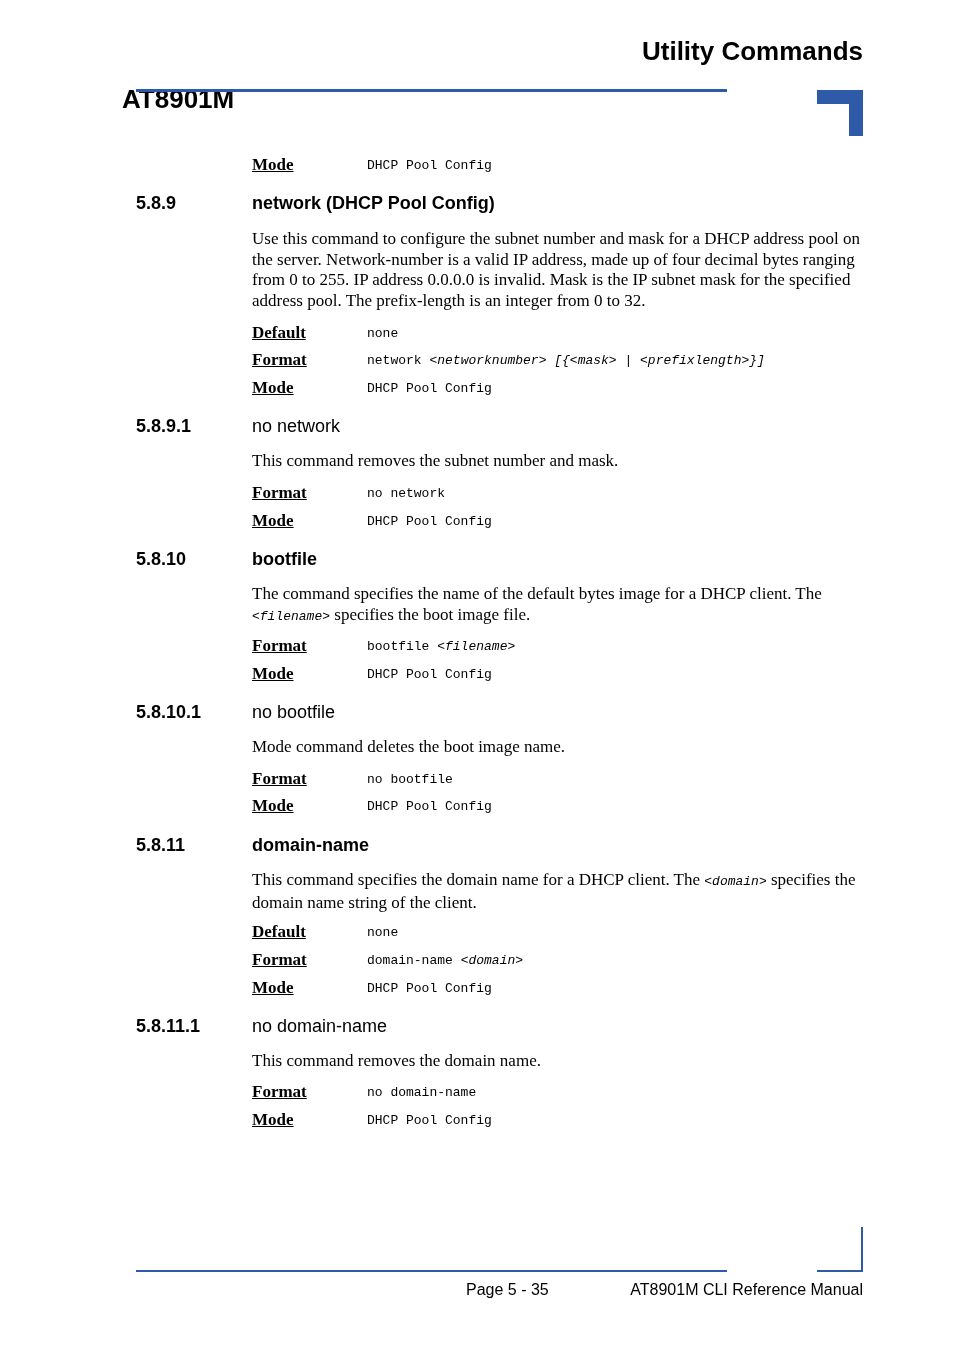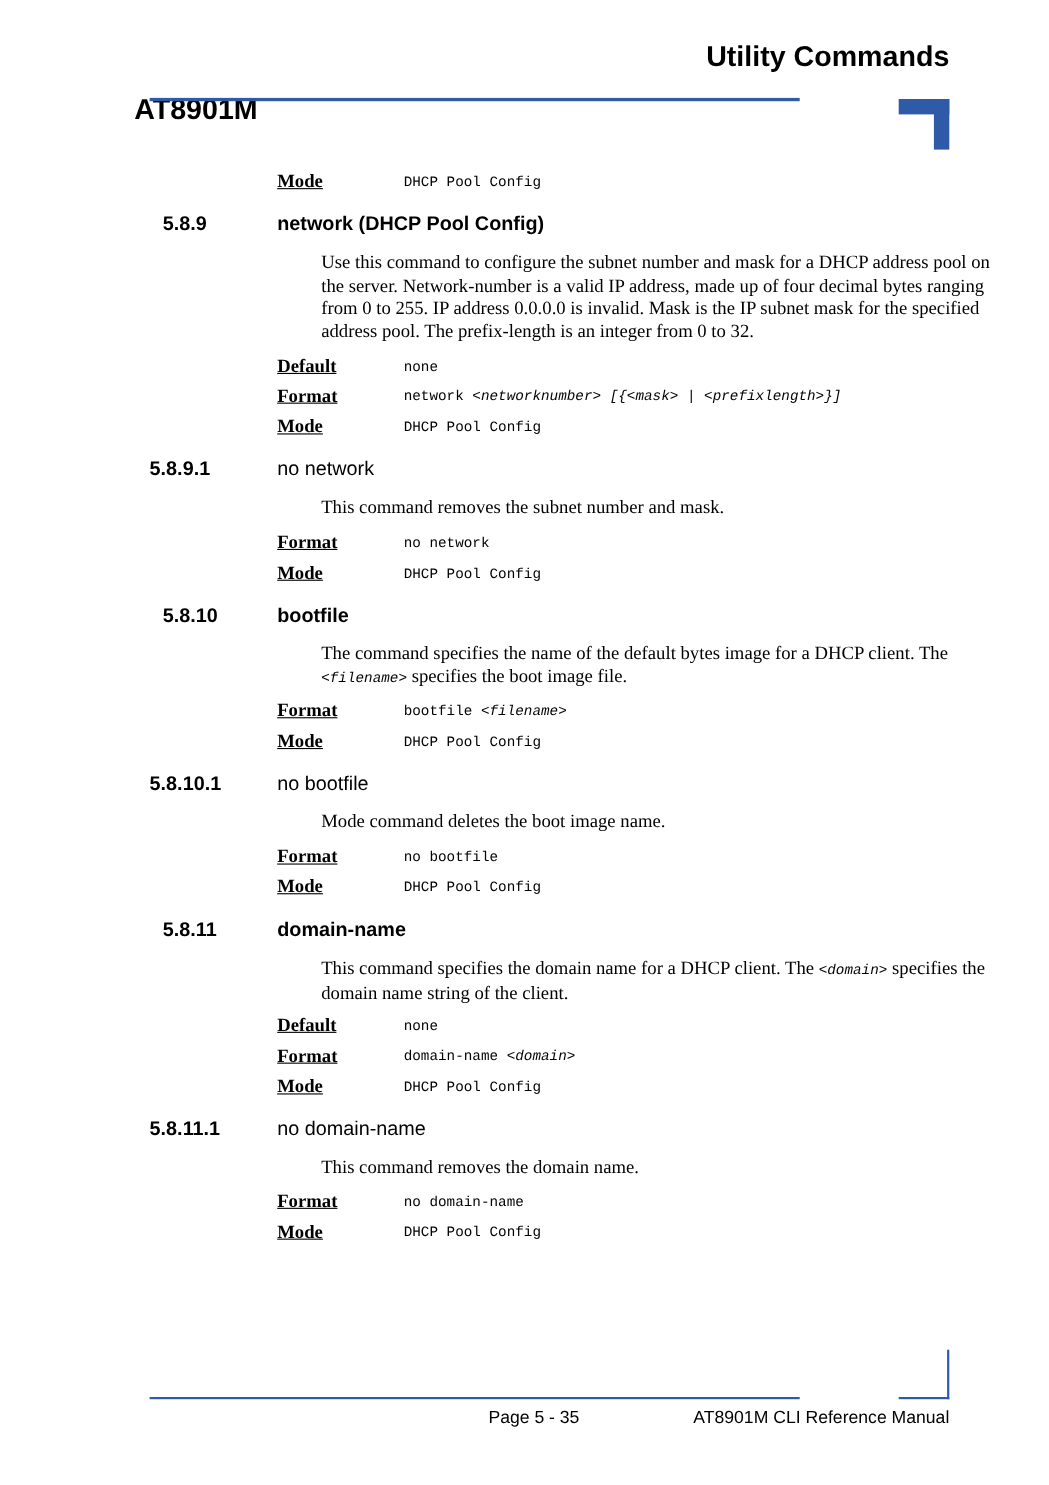--- a/index.html
+++ b/index.html
@@ -9,35 +9,35 @@
   .hdr-right { right: 91px; }
   .hdr-rule { position: absolute; left: 136px; top: 89px; width: 591px; height: 3px; background: #2f5aa8; }
   .corner-top { position: absolute; left: 817px; top: 90px; width: 46px; height: 46px; }
   .corner-top .h { position: absolute; left: 0; top: 0; width: 46px; height: 14px; background: #2f5aa8; }
   .corner-top .v { position: absolute; right: 0; top: 0; width: 14px; height: 46px; background: #2f5aa8; }
   .ftr-rule { position: absolute; left: 136px; top: 1270px; width: 591px; height: 2px; background: #2f5aa8; }
   .corner-bot { position: absolute; left: 817px; top: 1227px; width: 46px; height: 45px; }
   .corner-bot .h { position: absolute; left: 0; bottom: 0; width: 46px; height: 2px; background: #2f5aa8; }
   .corner-bot .v { position: absolute; right: 0; top: 0; width: 2px; height: 45px; background: #2f5aa8; }
   .ftr-page, .ftr-title { position: absolute; top: 1281px; font-family: "Liberation Sans", sans-serif; font-size: 16px; }
-  .ftr-page { left: 444px; }
+  .ftr-page { left: 466px; }
   .ftr-title { right: 91px; }
 
   .content { position: absolute; left: 136px; top: 0; width: 730px; }
   .row { position: absolute; left: 116px; width: 610px; height: 22px; }
   .row .lbl { position: absolute; left: 0; top: 0; font-family: "Liberation Serif", serif; font-weight: bold; font-size: 17px; text-decoration: underline; }
   .row .val { position: absolute; left: 115px; top: 3px; font-family: "Liberation Mono", monospace; font-size: 13px; white-space: pre; }
   .row .val i { font-style: italic; }
   .h2 { position: absolute; left: 0; font-family: "Liberation Sans", sans-serif; font-weight: bold; font-size: 18px; }
-  .h2 .num { position: absolute; left: 12px; text-align: center; }
+  .h2 .num { position: absolute; left: 0; text-align: center; }
   .h2 .ttl { position: absolute; left: 116px; white-space: nowrap; text-align: center; }
   .h3 { position: absolute; left: 0; font-family: "Liberation Sans", sans-serif; font-size: 18px; }
   .h3 .num { position: absolute; left: 0; font-weight: bold; }
   .h3 .ttl { position: absolute; left: 116px; white-space: nowrap; }
-  .para { position: absolute; left: 116px; width: 612px; font-family: "Liberation Serif", serif; font-size: 17px; line-height: 20.6px; margin-left: 40px; }
+  .para { position: absolute; left: 116px; width: 612px; font-family: "Liberation Serif", serif; font-size: 17px; line-height: 20.6px; }
   .para .code { font-family: "Liberation Mono", monospace; font-style: italic; font-size: 13px; }
 </style>
 </head>
 <body>
 
 <div>
   <div class="hdr-left">AT8901M</div>
   <div class="hdr-right">Utility Commands</div>
   <div class="hdr-rule"></div>
   <div class="corner-top">

